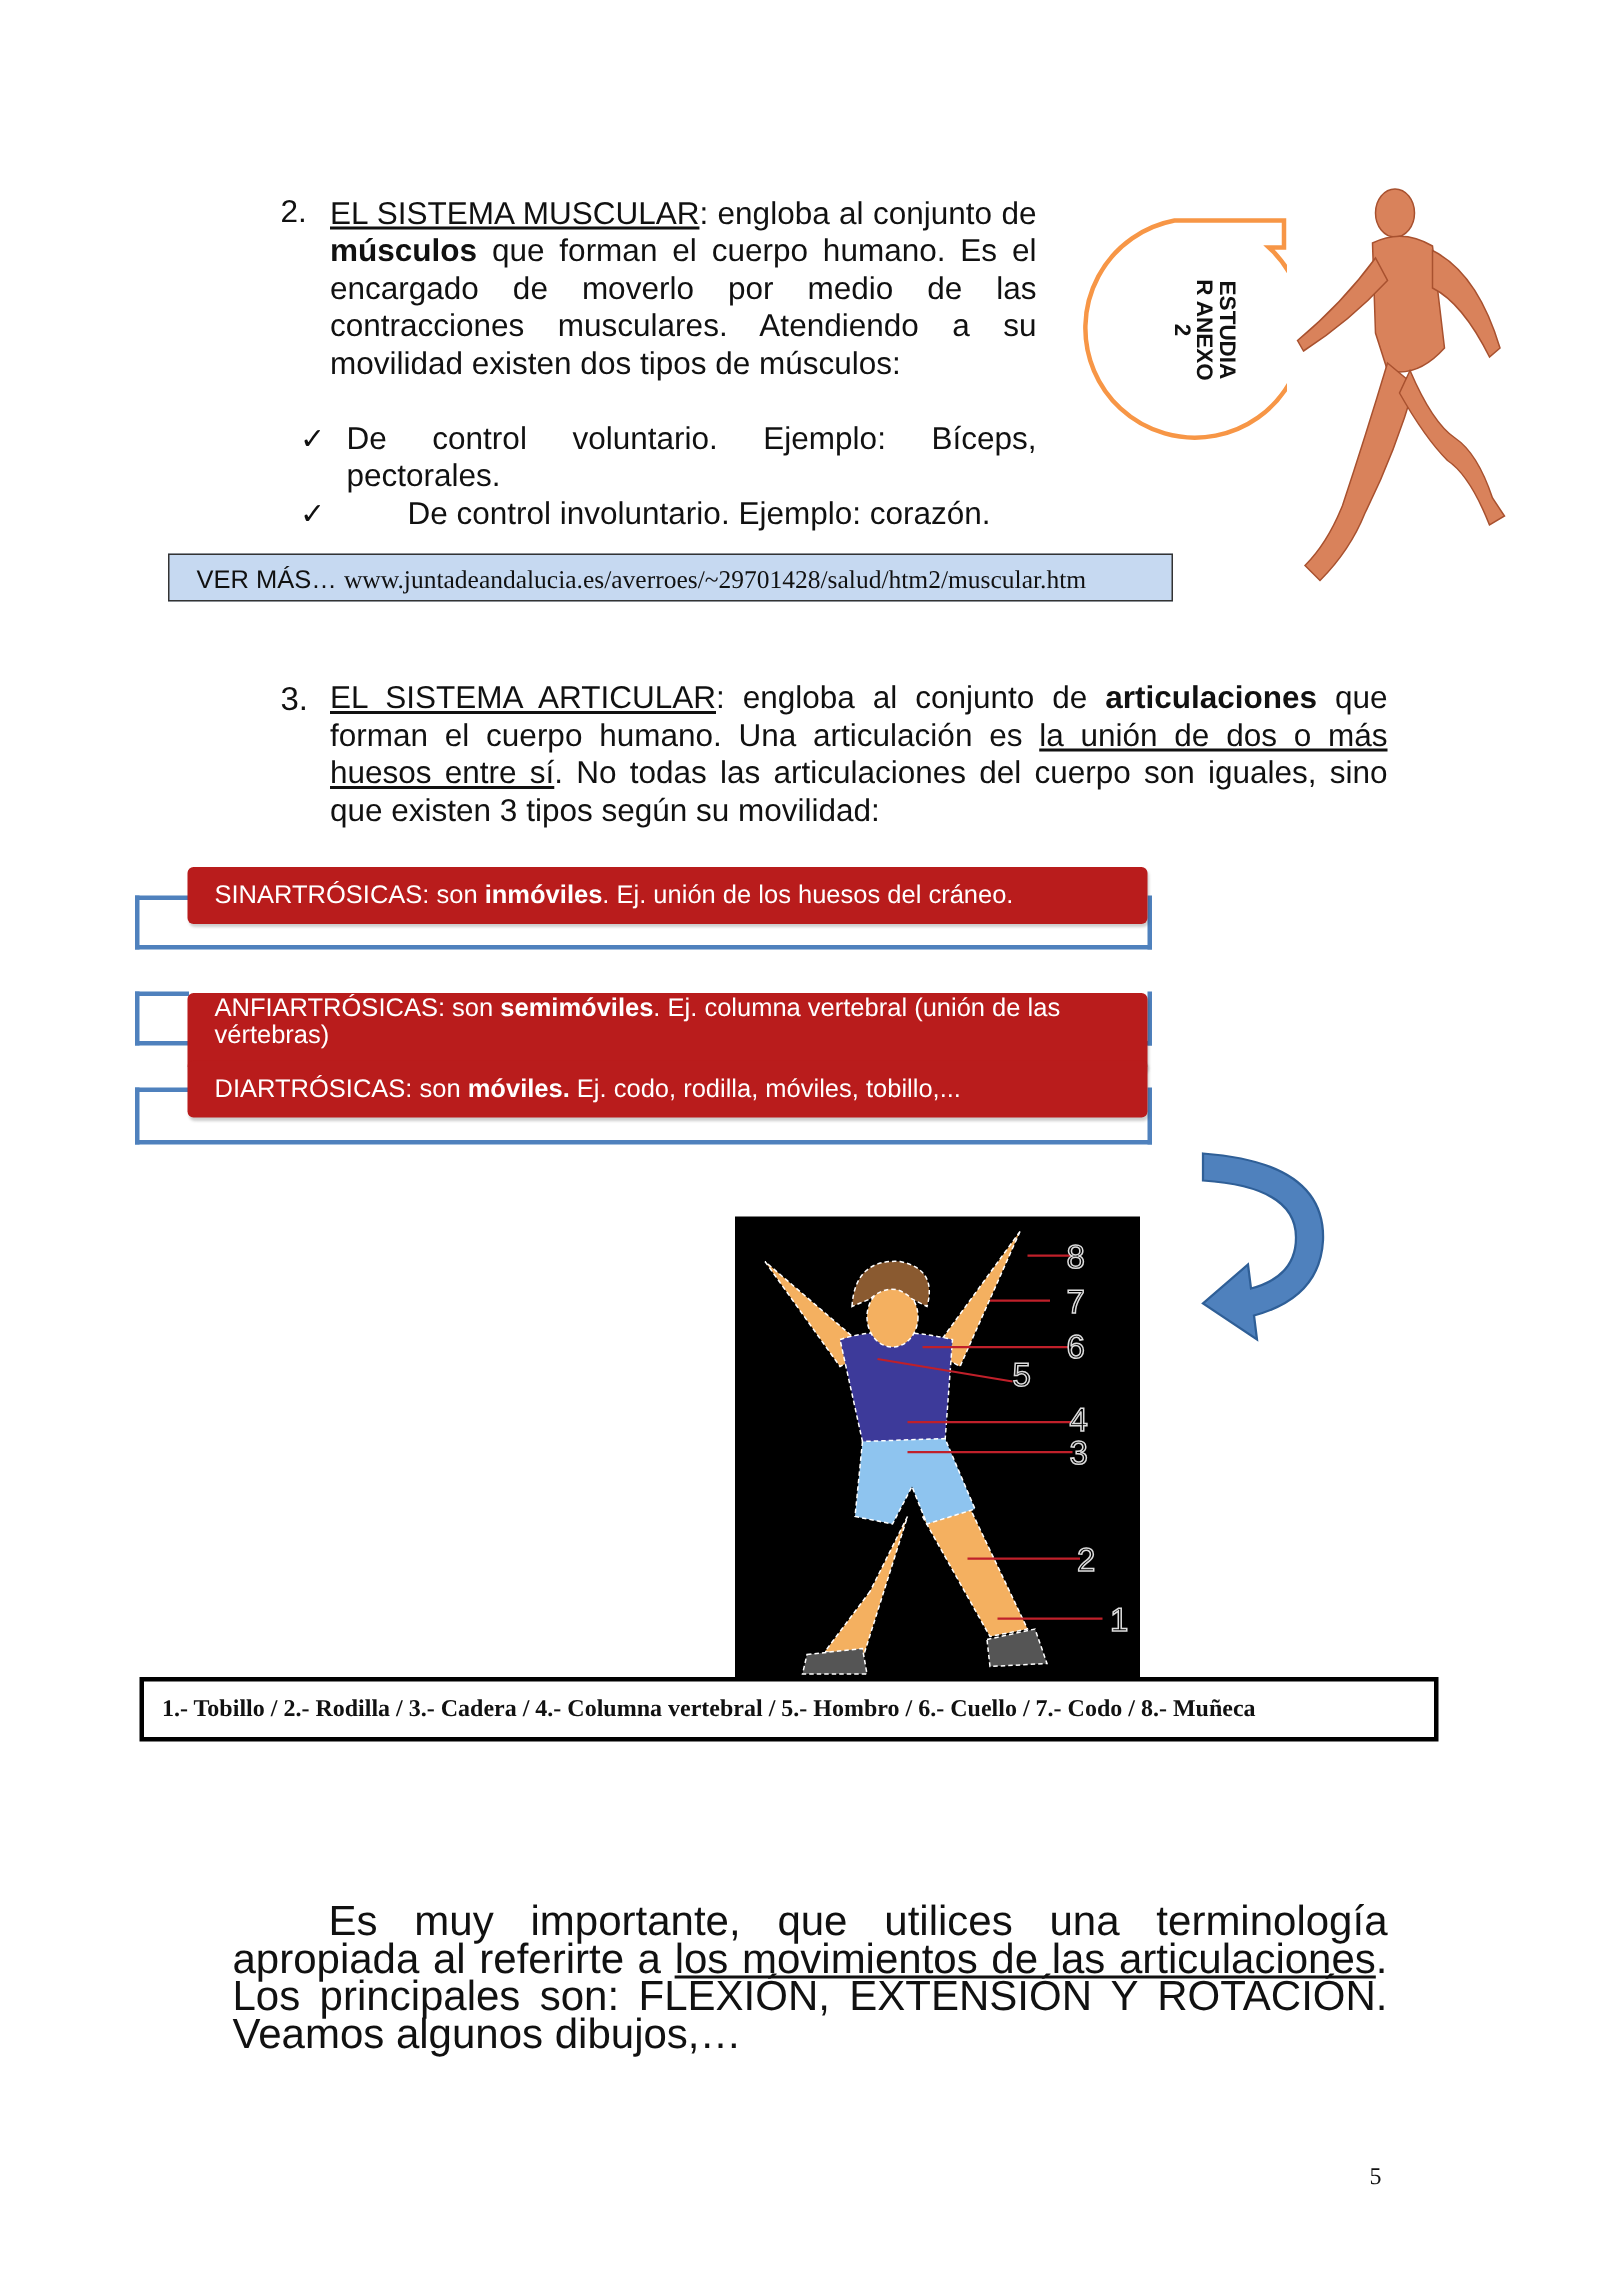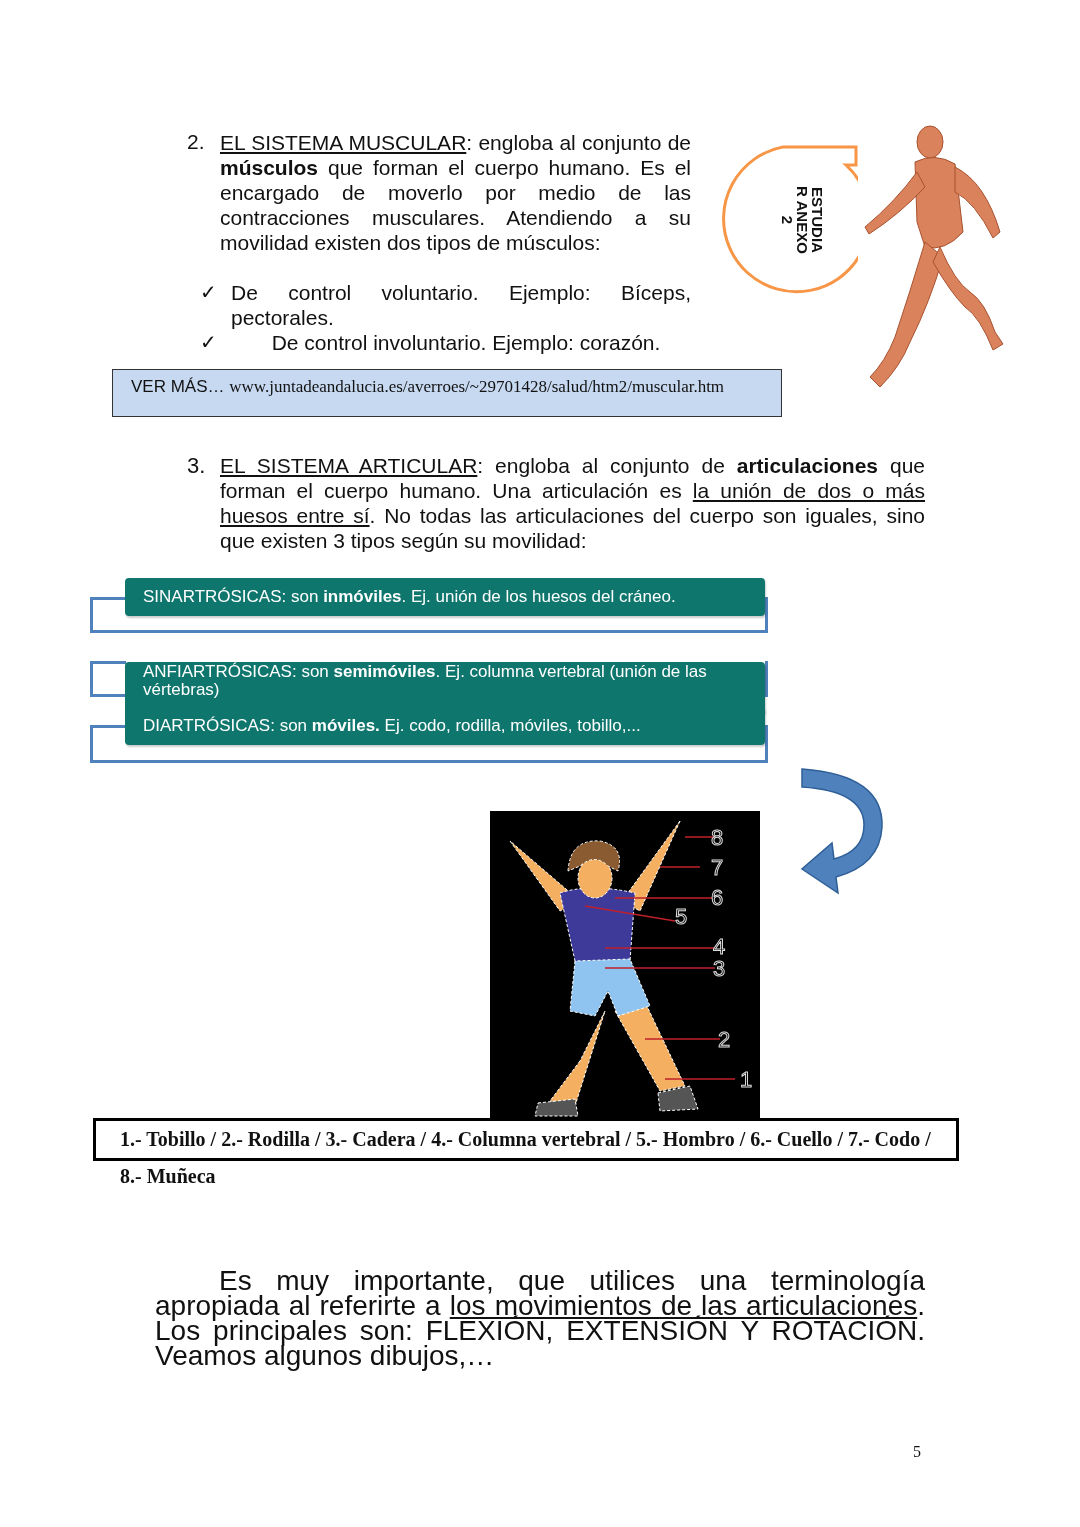--- a/index.html
+++ b/index.html
@@ -2,29 +2,29 @@
 <html><head>
 <meta charset="utf-8">
 <style>
   html,body{margin:0;padding:0;background:#fff;}
   body{width:1080px;height:1527px;position:relative;overflow:hidden;font-family:"Liberation Sans",sans-serif;color:#111;}
   .abs{position:absolute;}
   .sec-title{text-decoration:underline;margin-top:40px;}
   .para{font-size:21px;line-height:25px;text-align:justify;}
   .num{position:absolute;font-size:21px;}
   .check{position:absolute;font-size:20px;}
-  .linkbox{left:112px;top:369px;width:670px;height:48px;background:#c6d9f1;border:1.5px solid #333;box-sizing:border-box;font-size:17px;line-height:34px;padding-left:18px;}
+  .linkbox{left:112px;top:369px;width:670px;height:32px;background:#c6d9f1;border:1.5px solid #333;box-sizing:border-box;font-size:17px;line-height:34px;padding-left:18px;}
   .linkbox .url{font-family:"Liberation Serif",serif;font-size:17px;}
   .bubble{left:708px;top:145px;width:150px;height:150px;}
   .bubble-text{position:absolute;left:745px;top:180px;width:80px;height:80px;transform:rotate(90deg);font-weight:bold;font-size:15px;line-height:15px;text-align:center;}
-  .type-box{position:absolute;left:125px;width:640px;background:#0f766e;color:#fff;font-size:17px;line-height:18px;border-radius:4px;padding:0 18px;box-sizing:border-box;box-shadow:1px 2px 2px rgba(0,0,0,.2);}
+  .type-box{position:absolute;left:125px;width:640px;background:#b91c1c;color:#fff;font-size:17px;line-height:18px;border-radius:4px;padding:0 18px;box-sizing:border-box;box-shadow:1px 2px 2px rgba(0,0,0,.2);}
   .bracket{position:absolute;left:90px;width:678px;border:3px solid #4f81bd;border-top:none;box-sizing:border-box;}
   .bracket-top{position:absolute;left:90px;width:36px;height:3px;background:#4f81bd;}
   .figure{left:490px;top:811px;width:270px;height:308px;background:#000;}
-  .legend{left:93px;top:1118px;width:866px;height:43px;border:3px solid #000;box-sizing:border-box;font-family:"Liberation Serif",serif;font-weight:bold;font-size:20px;line-height:37px;padding-left:24px;}
+  .legend{left:93px;top:1118px;width:866px;height:43px;border:3px solid #000;box-sizing:border-box;font-family:"Liberation Serif",serif;font-weight:bold;font-size:16px;line-height:37px;padding-left:12px;}
   .closing{left:155px;top:1268px;width:770px;font-size:28px;line-height:25px;text-align:justify;}
   .pagenum{left:913px;top:1443px;font-family:"Liberation Serif",serif;font-size:16px;}
 </style>
 </head>
 <body>
 
 <span class="num" style="left:187px;top:130px;">2.</span>
 <div class="abs para" style="left:220px;top:130px;width:471px;">
   <span class="sec-title">EL SISTEMA MUSCULAR</span><span>: engloba al conjunto de </span><b>músculos</b><span> que forman el cuerpo humano. Es el encargado de moverlo por medio de las contracciones musculares. Atendiendo a su movilidad existen dos tipos de músculos:</span>
 </div>

